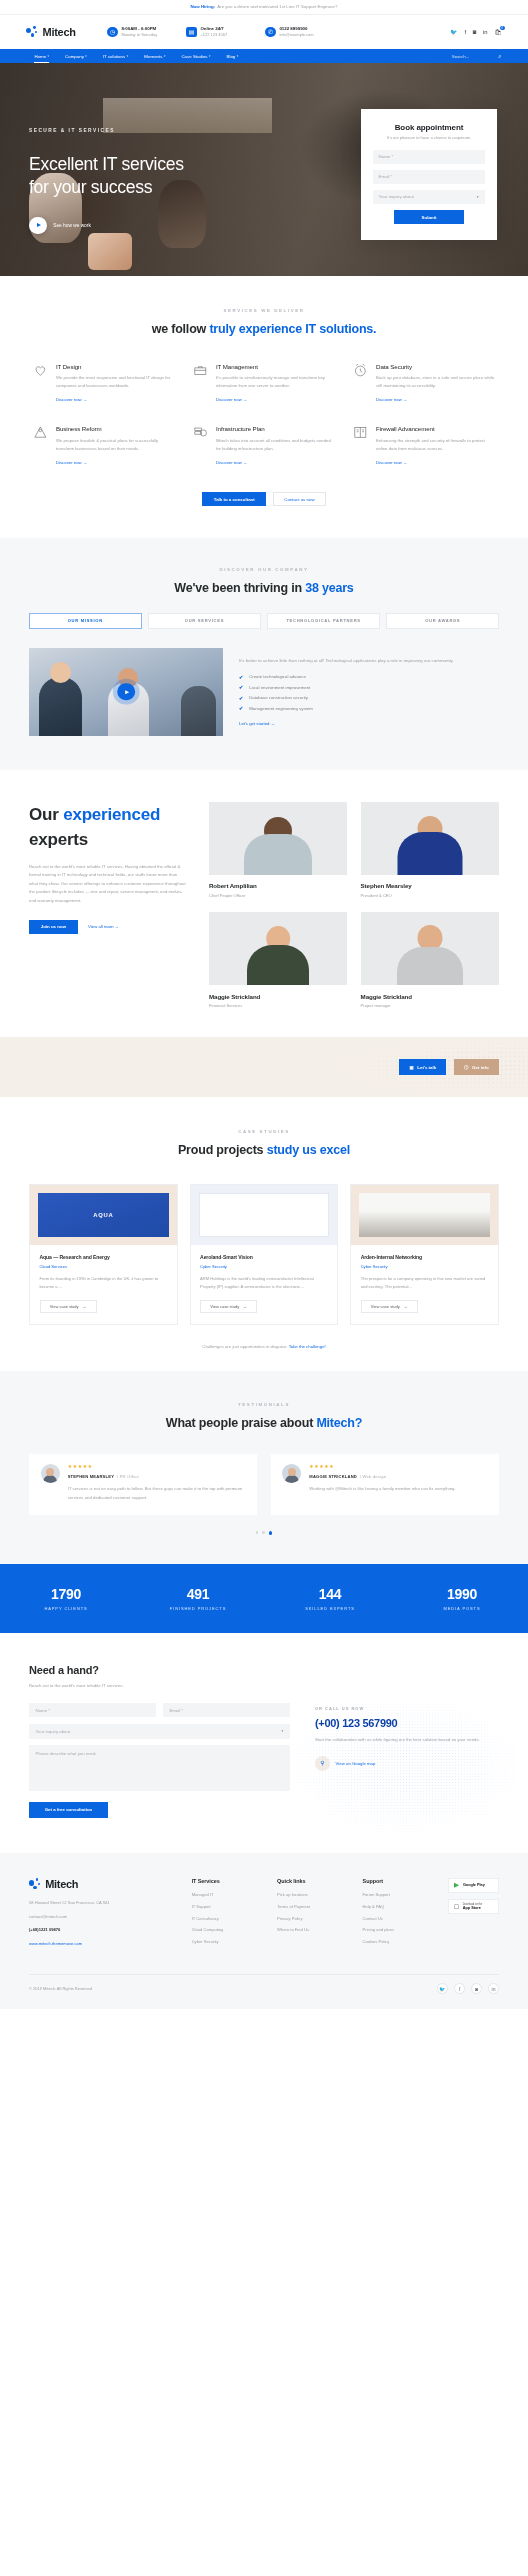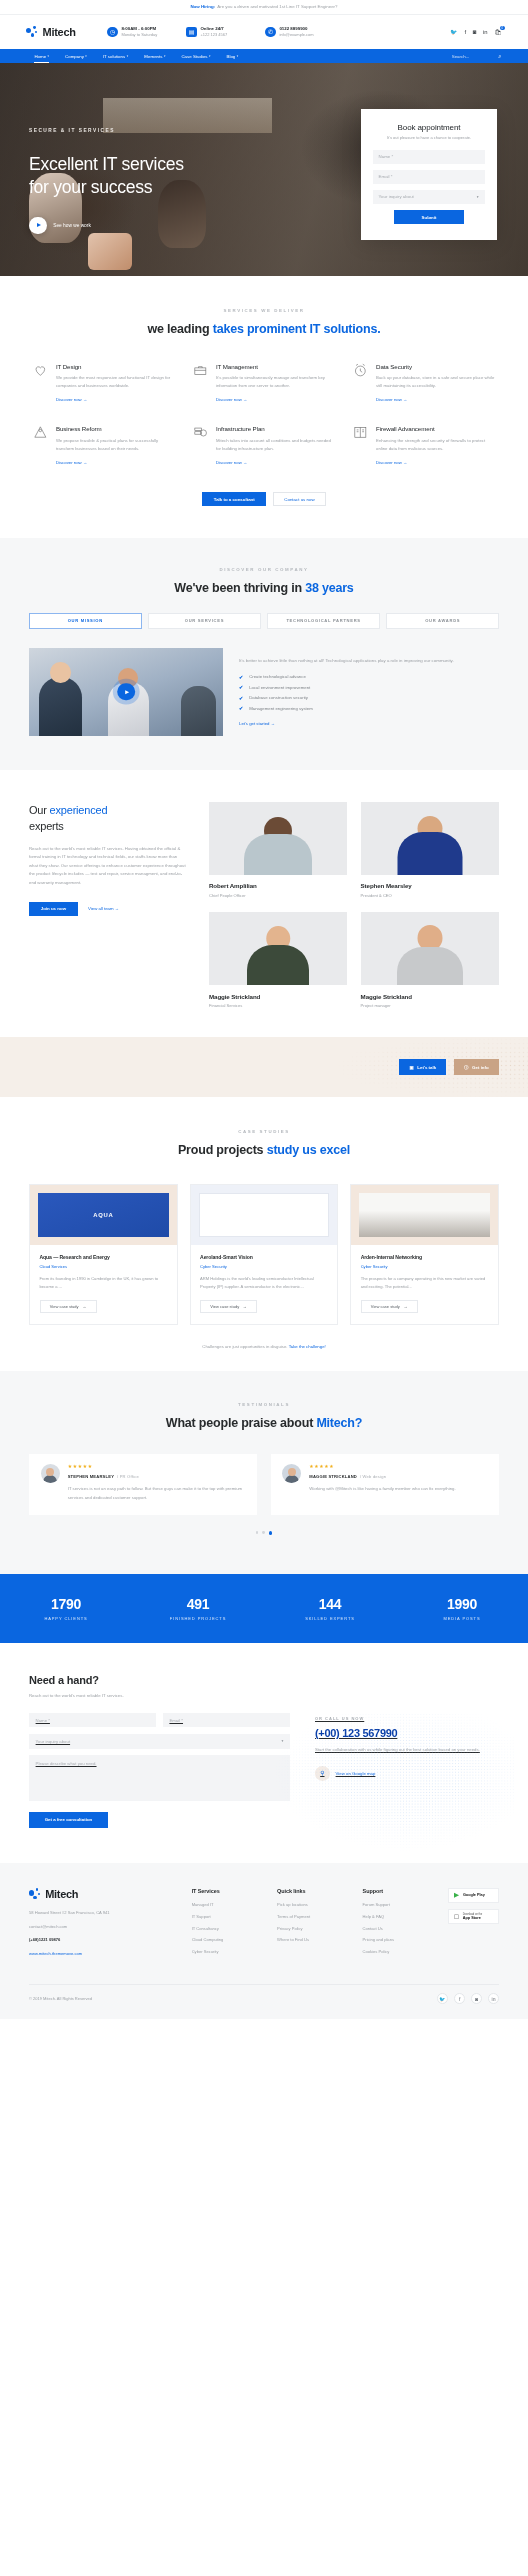--- a/index.html
+++ b/index.html
@@ -104,21 +104,21 @@
   }
   .play-btn::after{ content:""; border-left:4.4px solid #0a66e0; border-top:2.9px solid transparent;
     border-bottom:2.9px solid transparent; margin-left:1.5px;}
   .hero-play span { font-size:4.8px; color:#fff; }
 
   
   .book-card {
     position:absolute; right: 31px; top: 46px; width: 136px; background:#fff; z-index:5;
     padding: 13.2px 11.7px 16px; box-shadow: 0 4.4px 19px rgba(0,0,0,.14);
   }
-  .book-title { font-size: 8px; font-weight:400; text-align:center; color:#1c2024; letter-spacing:-0.1px;}
+  .book-title { font-size: 8px; font-weight:700; text-align:center; color:#1c2024; letter-spacing:-0.1px;}
   .book-sub { font-size: 4px; color:#9a9ea3; text-align:center; margin-top:3.7px; margin-bottom:9.5px;}
   .field {
     height: 14px; background:#f3f4f6; margin-bottom:5.9px; display:flex; align-items:center;
     padding: 0 5.9px; font-size:4.4px; color:#a7abb0; position:relative;
   }
   .field .caret { position:absolute; right:6.6px; font-size:3.7px; color:#8b9096;}
   .submit-btn {
     margin: 6.6px auto 0; width: 70px; height: 14px; background:#0a66e0; color:#fff;
     font-size:4.4px; display:flex;align-items:center;justify-content:center; font-weight:700;
     border:none; cursor:pointer;
@@ -178,21 +178,21 @@
   .thr-text { flex:1; padding-top: 8.8px;}
   .thr-text p { font-size:4.4px; color:#9a9ea3; line-height:1.95; }
   .thr-list { margin-top: 8.8px; display:flex; flex-direction:column; gap:4.4px;}
   .thr-list li { list-style:none; font-size:4.3px; color:#7d8287; display:flex; align-items:center; gap:5.9px;}
   .thr-list .ck { color:#0a66e0; font-size:5.1px; font-weight:700;}
   .thr-text .more { font-size:4.3px;color:#0a66e0; margin-top:10.3px; display:inline-block; text-decoration:none;}
 
   
   .experts { padding: 32px 0 29px; display:flex; gap:22px;}
   .exp-left { width: 158px; }
-  .exp-left h2 { font-size:11px; line-height:1.5; font-weight:400; letter-spacing:-0.2px;}
+  .exp-left h2 { font-size:17px; line-height:1.5; font-weight:700; letter-spacing:-0.2px;}
   .exp-left p { font-size:4.3px; color:#9a9ea3; line-height:1.95; margin-top:10.3px;}
   .exp-btns { display:flex; align-items:center; gap:10.3px; margin-top:14.7px;}
   .exp-link { font-size:4.3px; color:#0a66e0; text-decoration:none;}
   .exp-grid { flex:1; display:grid; grid-template-columns:1fr 1fr; gap: 14.7px 13.2px;}
   .member-photo { width:100%; height: 73px; background:#e9eaec; position:relative; overflow:hidden;}
   .mp-head{position:absolute;left:50%;transform:translateX(-50%);border-radius:50%;}
   .mp-body{position:absolute;left:50%;transform:translateX(-50%);border-radius:25px 25px 0 0;}
   .member h5 { font-size:6.2px; font-weight:700; margin-top:7.3px; letter-spacing:-0.1px;}
   .member span { font-size:4.1px; color:#9a9ea3; display:block; margin-top:3.7px;}
 
@@ -232,21 +232,21 @@
   .case-body p { font-size:4.1px; color:#9a9ea3; line-height:1.9; margin-top:5.9px;}
   .case-more {
     margin-top:8.8px; border:0.7px solid #e6e9ed; height:13.2px; width: 57px;
     display:flex;align-items:center;justify-content:center; gap:3.7px; font-size:4px; color:#555b61;
     cursor:pointer; background:#fff;
   }
   .challenge { text-align:center; font-size:4.3px; color:#9a9ea3; margin-top: 19px;}
   .challenge a { color:#0a66e0; text-decoration:none;}
 
   
-  .testi { background:#f6f7f8; padding: 31px 0 39px;}
+  .testi { background:#f6f7f8; padding: 31px 0 29px;}
   .testi-grid { display:grid; grid-template-columns:1fr 1fr; gap: 13.2px; margin-top: 22px;}
   .testi-card { background:#fff; padding: 10.3px 11.7px 13.2px; display:flex; gap:8px; }
   .avatar { width:19px;height:19px;border-radius:50%; flex:0 0 19px; overflow:hidden; position:relative;}
   .av1{background:#d8dde3;} .av2{background:#cfd7e0;}
   .avatar::after{content:"";position:absolute;left:50%;top:3.7px;transform:translateX(-50%);width:8px;height:8px;border-radius:50%;background:#e0b392;}
   .avatar::before{content:"";position:absolute;left:50%;bottom:0;transform:translateX(-50%);width:14px;height:8px;border-radius:7.3px 7.3px 0 0;background:#5b6774;}
   .stars { color:#f2b01e; font-size:4.8px; letter-spacing:0.7px;}
   .t-name { font-size:4.1px; font-weight:700; margin-top:4.4px; letter-spacing:0.2px;}
   .t-name em { font-style:normal; color:#a9adb2; font-weight:400; margin-left:2.9px;}
   .t-quote { font-size:4.3px; color:#9a9ea3; line-height:1.95; margin-top:6.6px;}
@@ -257,21 +257,21 @@
   
   .counters { background:#0a66e0; padding: 22px 0; display:grid; grid-template-columns:repeat(4,1fr); }
   .counter { text-align:center; color:#fff;}
   .counter b { font-size: 14px; font-weight:700; display:block; letter-spacing:-0.3px;}
   .counter span { font-size:4px; letter-spacing:0.9px; opacity:.85; display:block; margin-top:4.4px;}
 
   
   .contact { padding: 31px 0 35px; position:relative; overflow:hidden;}
   .contact h2 { font-size:11px; font-weight:700; letter-spacing:-0.2px;}
   .contact .sub { font-size:4.3px; color:#9a9ea3; margin-top:6.6px;}
-  .contact-body { display:flex; gap:25px; margin-top: 14.7px; text-decoration: underline;}
+  .contact-body { display:flex; gap:25px; margin-top: 14.7px;}
   .c-form { width: 261px; }
   .c-row { display:flex; gap:6.6px; }
   .c-field { flex:1; height: 14.7px; background:#f3f4f6; font-size:4.3px; color:#a7abb0;
     display:flex; align-items:center; padding: 0 6.6px; margin-bottom:6.6px; position:relative;}
   .c-field .caret{position:absolute;right:6.6px;font-size:3.7px;color:#8b9096;}
   .c-area { height: 46px; align-items:flex-start; padding-top:5.9px; }
   .c-submit { margin-top:3.7px; background:#0a66e0; color:#fff; border:none; height:16px; width:79px;
     font-size:4.4px; font-weight:700; cursor:pointer;}
   .c-right { flex:1; padding-top: 2.9px; position:relative;}
   .c-right .lbl { font-size:4px; letter-spacing:1px; color:#a9adb2; font-weight:700;}
@@ -442,21 +442,21 @@
       </div>
       <button class="submit-btn">Submit</button>
     </div>
   </div>
 
   <div class="sec">
     <div class="container">
       <div class="kicker">SERVICES WE DELIVER</div>
       <div class="sec-title">
         <div>
-          <span>we leading </span><span class="blue">takes prominent IT solutions.</span>
+          <span>we follow </span><span class="blue">truly experience IT solutions.</span>
         </div>
       </div>
 
       <div class="svc-grid">
         <div class="svc">
           <div class="svc-ic">
             <svg width="14.7" height="14.7" viewBox="0 0 24 24" fill="none" stroke="#666" stroke-width="1">
                 <path d="M12 20s-7-4.7-7-9.5A3.8 3.8 0 0 1 12 8a3.8 3.8 0 0 1 7 2.5C19 15.3 12 20 12 20z"></path>
               </svg>
           </div>

